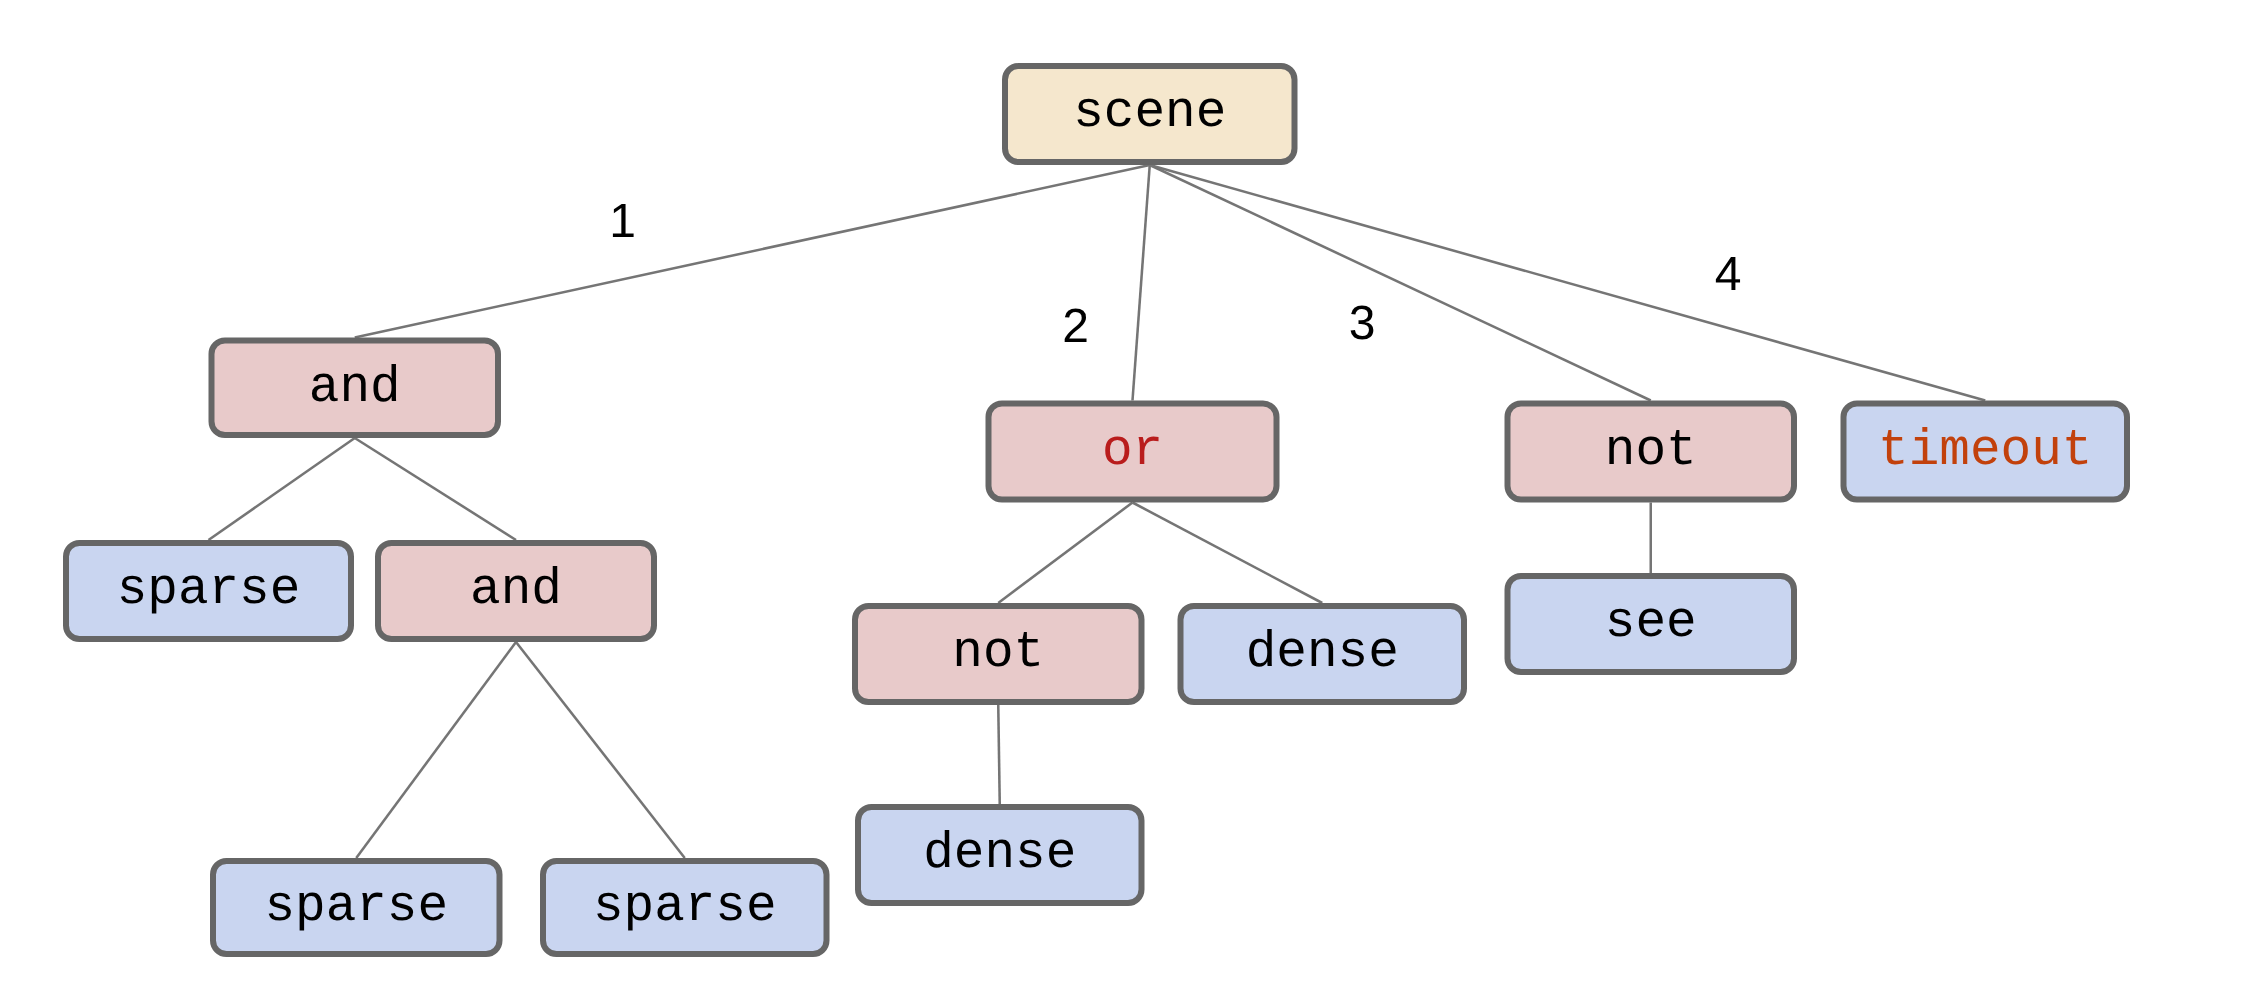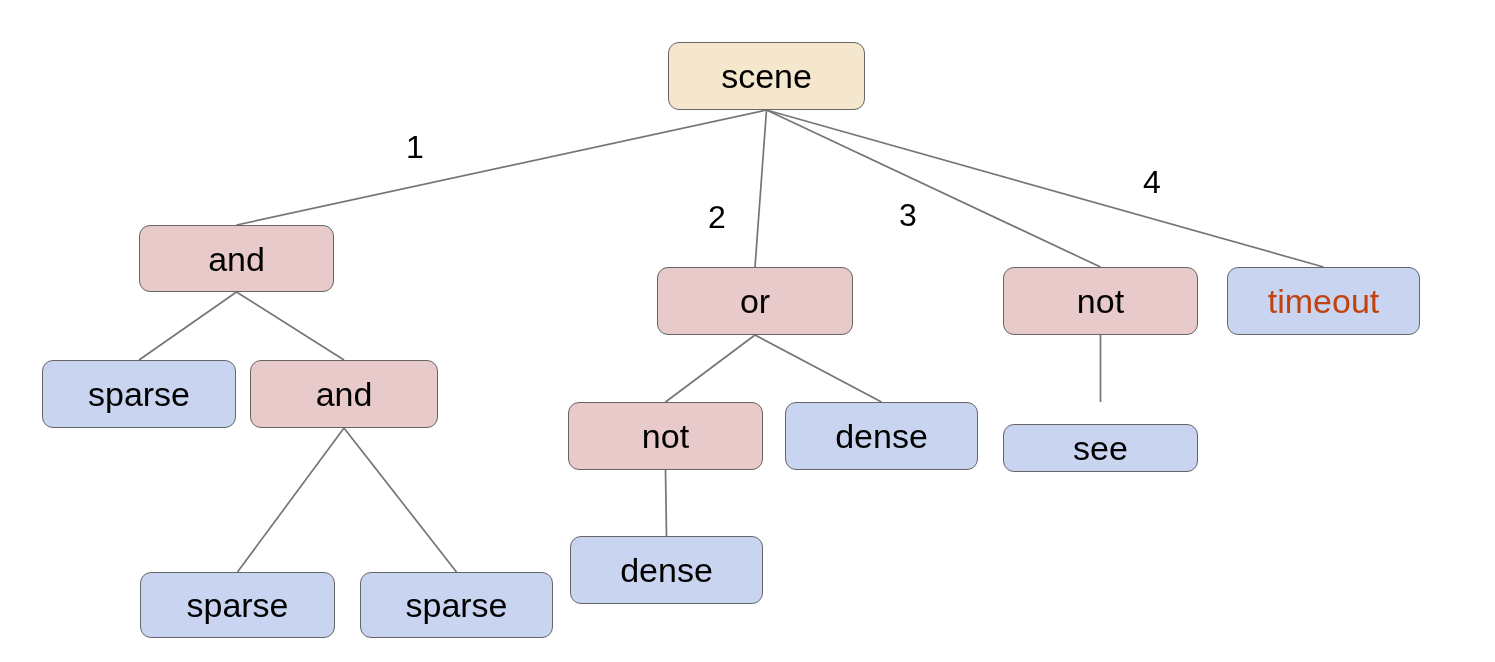--- a/index.html
+++ b/index.html
@@ -19,29 +19,30 @@
     position: absolute;
     left: 0;
     top: 0;
     width: 1495px;
     height: 662px;
     pointer-events: none;
   }
   .node {
     position: absolute;
     box-sizing: border-box;
-    border: 1px solid #c2410c;
+    border: 4px solid #c2410c;
     border-radius: 11px;
     display: flex;
     align-items: center;
     justify-content: center;
     font-size: 34px;
     color: #000000;
     line-height: 1;
     white-space: nowrap;
+    font-family: Liberation Mono, monospace;
   }
   .edge-label {
     position: absolute;
     transform: translate(-50%, -50%);
     font-size: 32px;
     color: #000000;
     line-height: 1;
   }
 </style>
 </head>
@@ -58,28 +59,28 @@
       <line x1="344" y1="428" x2="237.5" y2="572" stroke="#757575" stroke-width="1.7"></line>
       <line x1="344" y1="428" x2="456.5" y2="572" stroke="#757575" stroke-width="1.7"></line>
       <line x1="755" y1="335" x2="665.5" y2="402" stroke="#757575" stroke-width="1.7"></line>
       <line x1="755" y1="335" x2="881.5" y2="402" stroke="#757575" stroke-width="1.7"></line>
       <line x1="665.5" y1="470" x2="666.5" y2="536" stroke="#757575" stroke-width="1.7"></line>
       <line x1="1100.5" y1="335" x2="1100.5" y2="402" stroke="#757575" stroke-width="1.7"></line>
     </svg>
   <div>
       <div class="node" style="left: 668px; top: 42px; width: 197px; height: 68px; background: rgb(245, 231, 205); border-color: rgb(102, 102, 102); color: rgb(0, 0, 0);">scene</div>
       <div class="node" style="left: 139px; top: 225px; width: 195px; height: 67px; background: rgb(232, 202, 202); border-color: rgb(102, 102, 102); color: rgb(0, 0, 0);">and</div>
-      <div class="node" style="left: 657px; top: 267px; width: 196px; height: 68px; background: rgb(232, 202, 202); border-color: rgb(102, 102, 102); color: #000000;">or</div>
+      <div class="node" style="left: 657px; top: 267px; width: 196px; height: 68px; background: rgb(232, 202, 202); border-color: rgb(102, 102, 102); color: #b91c1c;">or</div>
       <div class="node" style="left: 1003px; top: 267px; width: 195px; height: 68px; background: rgb(232, 202, 202); border-color: rgb(102, 102, 102); color: rgb(0, 0, 0);">not</div>
       <div class="node" style="left: 1227px; top: 267px; width: 193px; height: 68px; background: rgb(201, 213, 240); border-color: rgb(102, 102, 102); color: #c2410c;">timeout</div>
       <div class="node" style="left: 42px; top: 360px; width: 194px; height: 68px; background: rgb(201, 213, 240); border-color: rgb(102, 102, 102); color: rgb(0, 0, 0);">sparse</div>
       <div class="node" style="left: 250px; top: 360px; width: 188px; height: 68px; background: rgb(232, 202, 202); border-color: rgb(102, 102, 102); color: rgb(0, 0, 0);">and</div>
       <div class="node" style="left: 568px; top: 402px; width: 195px; height: 68px; background: rgb(232, 202, 202); border-color: rgb(102, 102, 102); color: rgb(0, 0, 0);">not</div>
       <div class="node" style="left: 785px; top: 402px; width: 193px; height: 68px; background: rgb(201, 213, 240); border-color: rgb(102, 102, 102); color: rgb(0, 0, 0);">dense</div>
-      <div class="node" style="left: 1003px; top: 424px; width: 195px; height: 48px; background: rgb(201, 213, 240); border-color: rgb(102, 102, 102); color: rgb(0, 0, 0);">see</div>
+      <div class="node" style="left: 1003px; top: 382px; width: 195px; height: 68px; background: rgb(201, 213, 240); border-color: rgb(102, 102, 102); color: rgb(0, 0, 0);">see</div>
       <div class="node" style="left: 570px; top: 536px; width: 193px; height: 68px; background: rgb(201, 213, 240); border-color: rgb(102, 102, 102); color: rgb(0, 0, 0);">dense</div>
       <div class="node" style="left: 140px; top: 572px; width: 195px; height: 66px; background: rgb(201, 213, 240); border-color: rgb(102, 102, 102); color: rgb(0, 0, 0);">sparse</div>
       <div class="node" style="left: 360px; top: 572px; width: 193px; height: 66px; background: rgb(201, 213, 240); border-color: rgb(102, 102, 102); color: rgb(0, 0, 0);">sparse</div>
     </div>
   <div>
       <div class="edge-label" style="left: 415px; top: 147px;">1</div>
       <div class="edge-label" style="left: 717px; top: 217px;">2</div>
       <div class="edge-label" style="left: 908px; top: 215px;">3</div>
       <div class="edge-label" style="left: 1152px; top: 182px;">4</div>
     </div>

